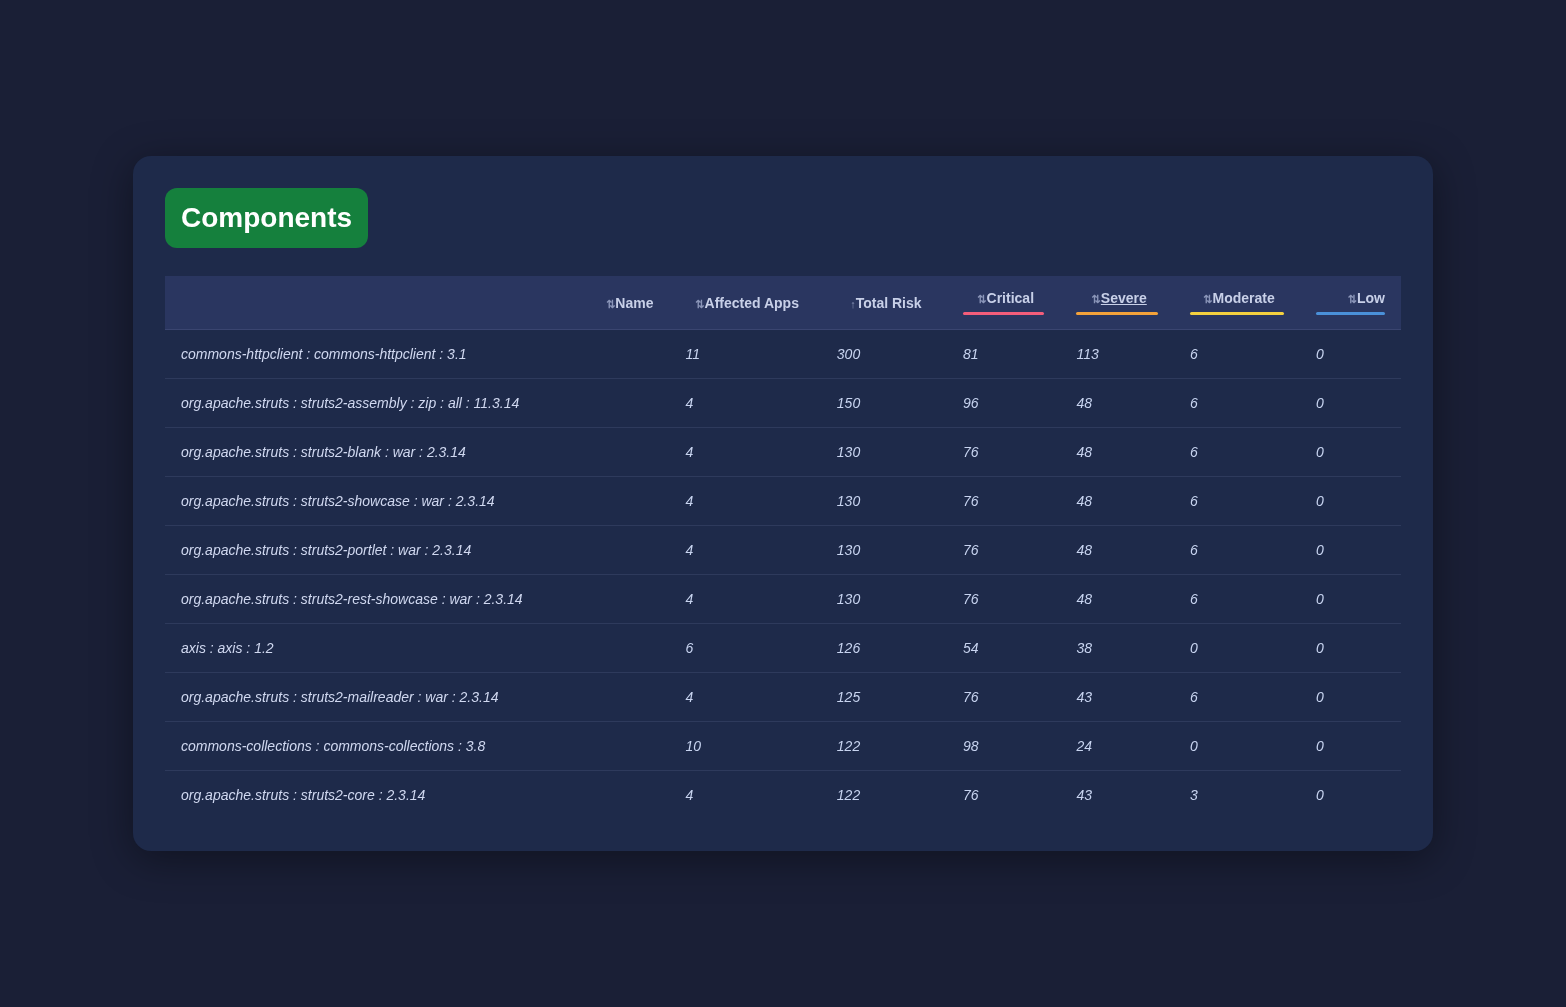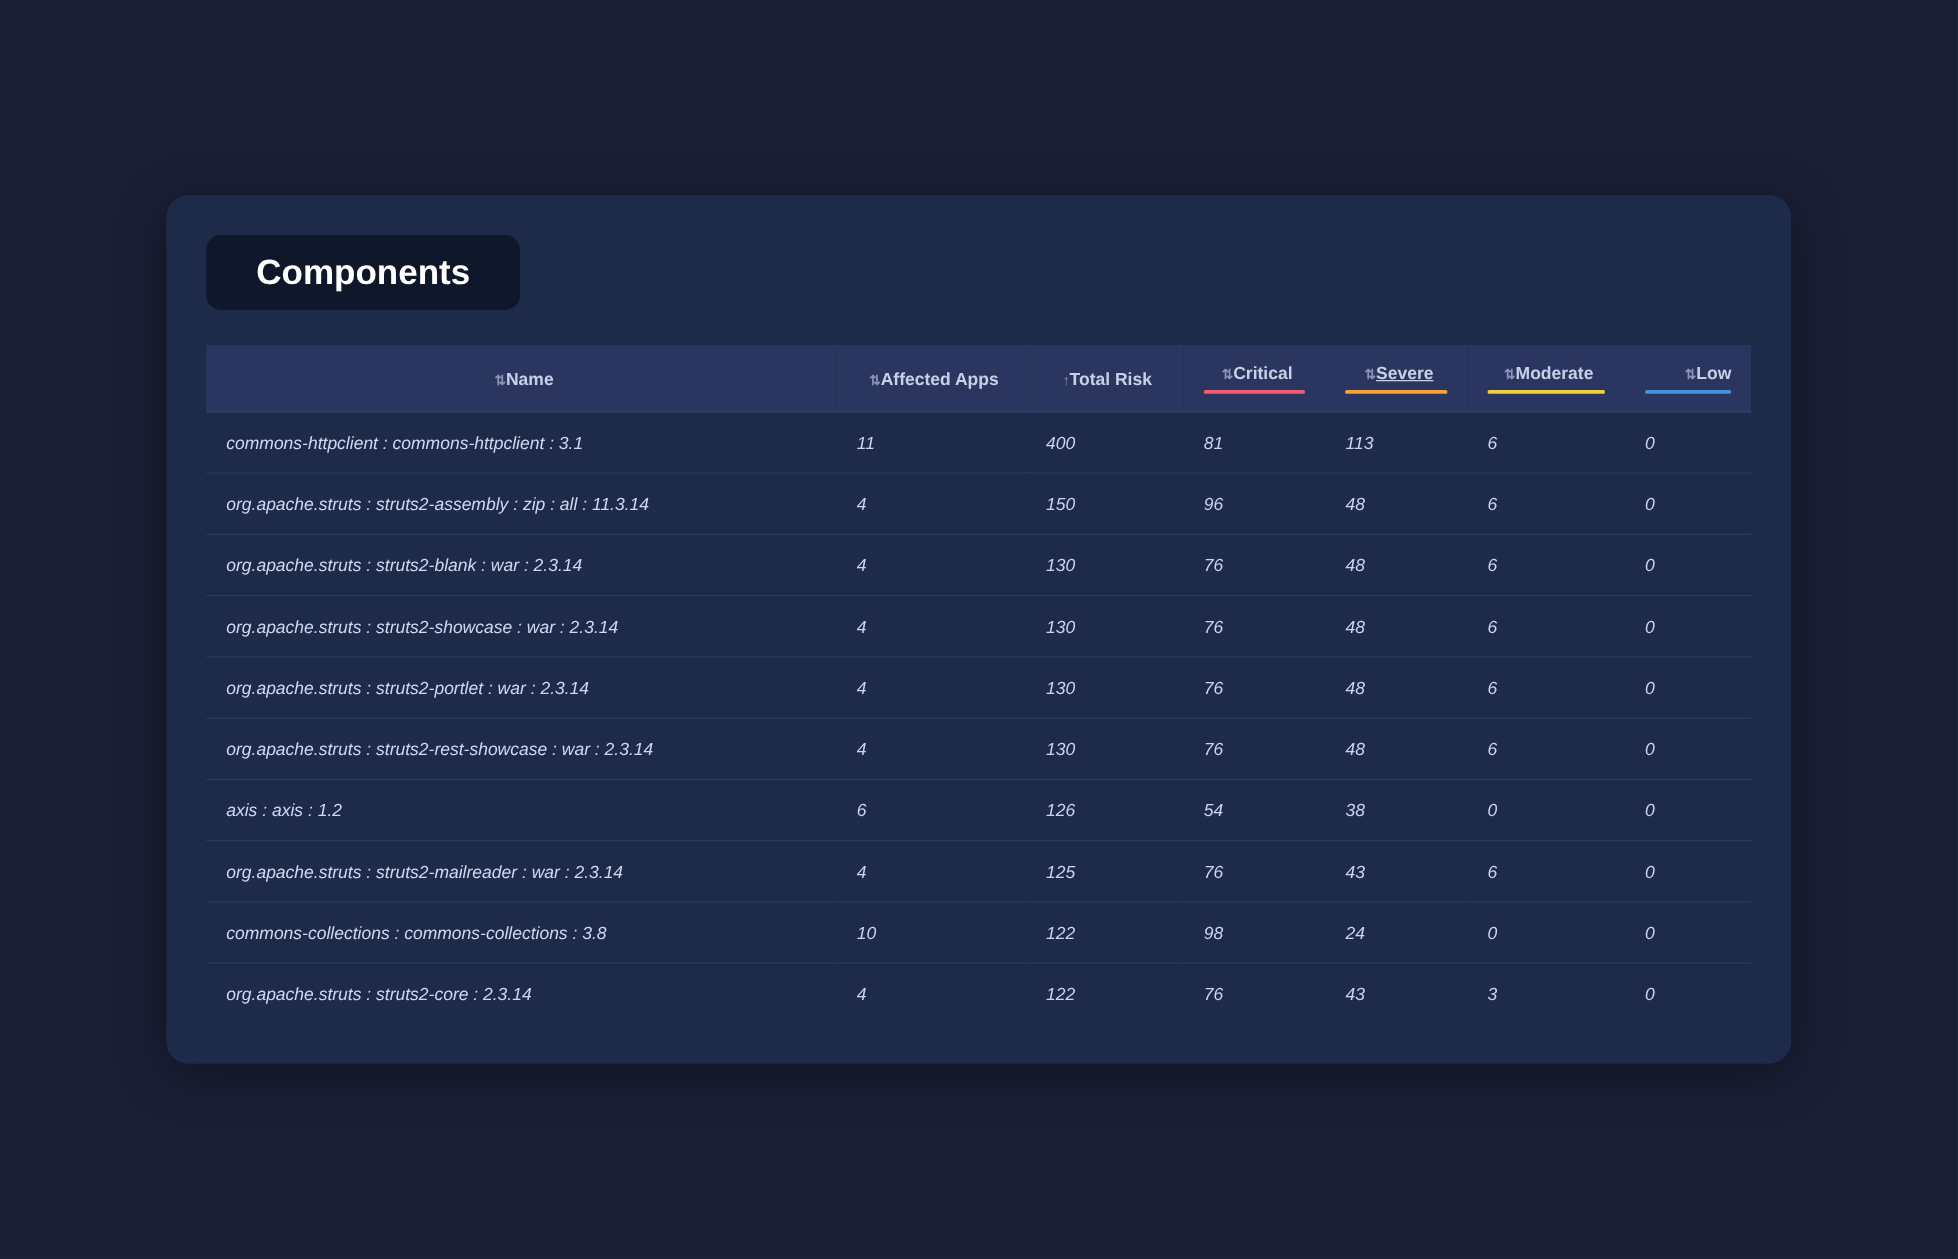--- a/index.html
+++ b/index.html
@@ -16,23 +16,23 @@
     .card {
       background: #1e2a4a;
       border-radius: 18px;
       padding: 32px 32px 32px 32px;
       width: 1300px;
       box-shadow: 0 8px 40px rgba(0,0,0,0.4);
       position: relative;
     }
 
     .title-box {
-      background: #0f172a;
+      background: #15803d;
       border-radius: 12px;
-      padding: 14px 40px;
+      padding: 14px 16px;
       display: inline-block;
       margin-bottom: 28px;
     }
 
     .title-box h1 {
       color: #ffffff;
       font-size: 28px;
       font-weight: 700;
     }
 
@@ -43,21 +43,21 @@
 
     thead tr {
       background: #2a3660;
     }
 
     thead th {
       color: #c8d0e8;
       font-size: 14px;
       font-weight: 600;
       padding: 14px 16px;
-      text-align: center;
+      text-align: right;
       white-space: nowrap;
       border-bottom: 1px solid #3a4570;
       position: relative;
     }
 
     thead th.col-name { width: 40%; }
     thead th.col-affected { width: 12%; text-align: center; }
     thead th.col-total { width: 10%; text-align: center; }
     thead th.col-critical { width: 9%; text-align: center; }
     thead th.col-severe { width: 9%; text-align: center; text-decoration: underline; }
@@ -144,21 +144,21 @@
           <th class="col-critical col-underline-red"><span class="sort-icon">⇅</span>Critical</th>
           <th class="col-severe col-underline-orange"><span class="sort-icon">⇅</span>Severe</th>
           <th class="col-moderate col-underline-yellow"><span class="sort-icon">⇅</span>Moderate</th>
           <th class="col-low col-underline-blue"><span class="sort-icon">⇅</span>Low</th>
         </tr>
     </thead>
     <tbody id="table-body">
         <tr>
           <td>commons-httpclient : commons-httpclient : 3.1</td>
           <td class="num">11</td>
-          <td class="num">400</td>
+          <td class="num">300</td>
           <td class="num">81</td>
           <td class="num">113</td>
           <td class="num">6</td>
           <td class="num">0</td>
         </tr>
         <tr>
           <td>org.apache.struts : struts2-assembly : zip : all : 11.3.14</td>
           <td class="num">4</td>
           <td class="num">150</td>
           <td class="num">96</td>

